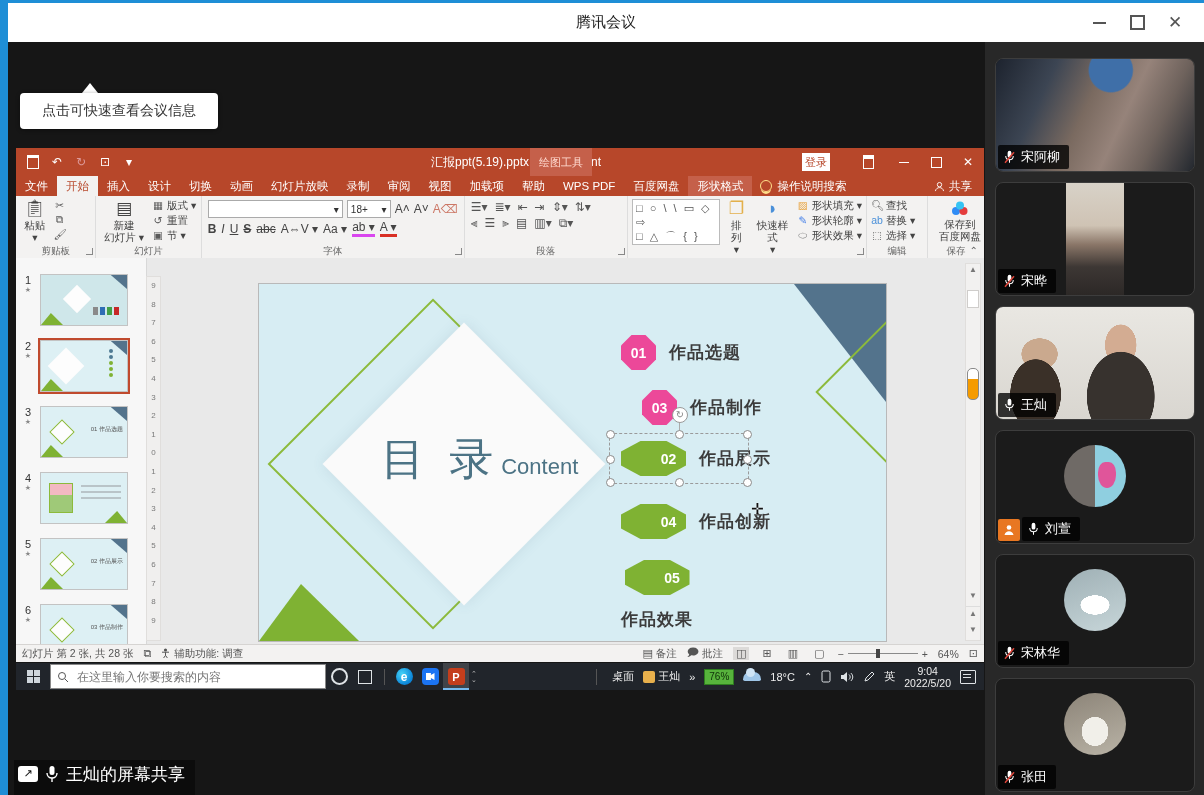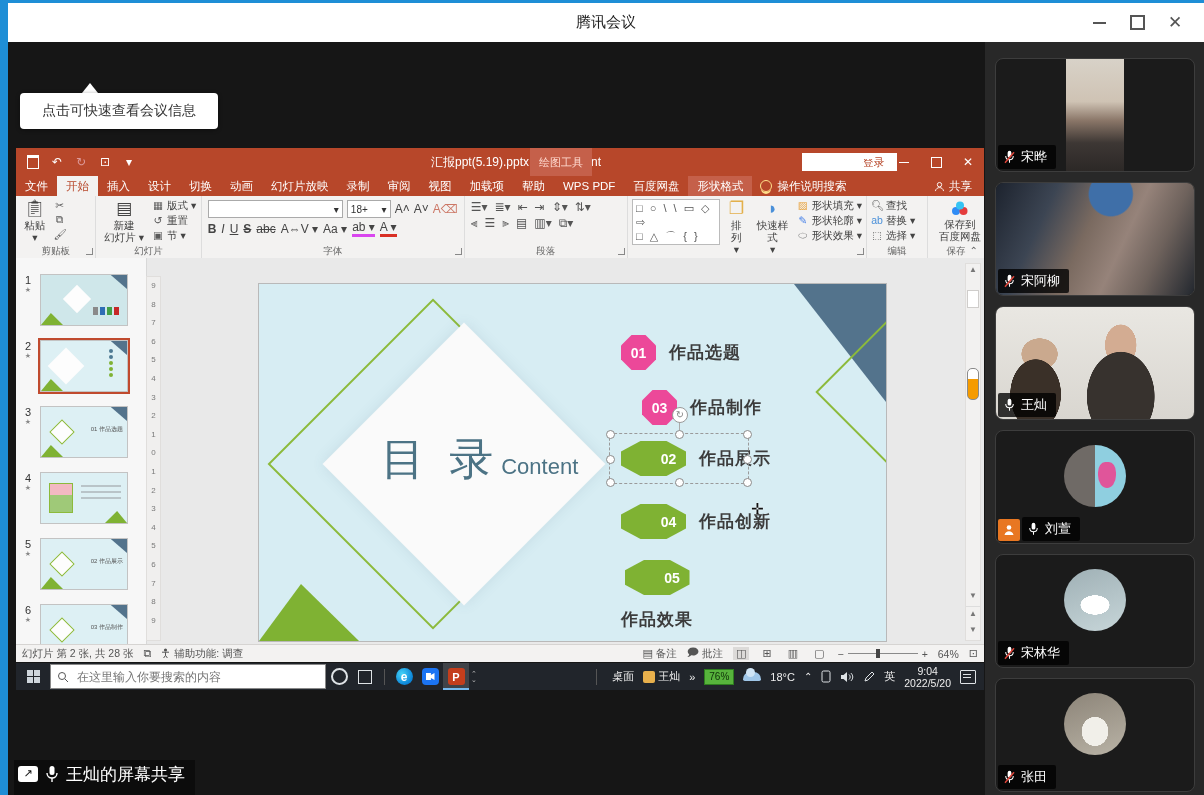--- a/index.html
+++ b/index.html
@@ -26,21 +26,21 @@
   .tooltip-pointer{left:74px;top:41px;width:0;height:0;border-left:8px solid transparent;border-right:8px solid transparent;border-bottom:10px solid #fff;}
 
   
   .ppt{left:8px;top:106px;width:968px;height:514px;background:#f3f2f1;overflow:hidden;}
   .p-title{position:absolute;left:0;top:0;right:0;height:28px;background:#B7472A;display:flex;align-items:center;color:#fff;}
   .qat{display:flex;align-items:center;gap:10px;padding-left:10px;font-size:12px;}
   .qat .ic{display:inline-flex;align-items:center;justify-content:center;width:14px;height:14px;}
   .save-ic{width:10px;height:10px;border:1.5px solid #fff;border-top-width:3px;}
   .p-doc-title{position:absolute;left:300px;width:400px;text-align:center;font-size:12px;}
   .ctx-group{position:absolute;left:514px;top:0;height:28px;width:62px;background:#c5604a;display:flex;align-items:center;justify-content:center;font-size:11px;color:#ffd9cf;}
-  .login-btn{position:absolute;left:786px;top:5px;width:47px;height:18px;background:#fff;color:#B7472A;font-size:11px;display:flex;align-items:center;justify-content:center;padding-left:48px;}
+  .login-btn{position:absolute;left:786px;top:5px;width:28px;height:18px;background:#fff;color:#B7472A;font-size:11px;display:flex;align-items:center;justify-content:center;}
   .p-title .tb-ic{position:absolute;top:0;width:32px;height:28px;display:flex;align-items:center;justify-content:center;color:#fff;font-size:12px;}
   .rib-opt{left:836px;} .p-min{left:872px;} .p-max{left:904px;} .p-close{left:936px;}
   .gm2{width:9px;height:9px;border:1px solid #fff;}
   .gm1{width:10px;height:0;border-top:1px solid #fff;}
 
   .p-tabs{position:absolute;left:0;top:28px;right:0;height:20px;background:#B7472A;display:flex;align-items:stretch;font-size:11.5px;color:#fff;}
   .p-tab{padding:0 9px;display:flex;align-items:center;white-space:nowrap;}
   .p-tab.sel{background:#f3f2f1;color:#B7472A;}
   .p-tab.ctx{background:#c5604a;}
   .tellme{display:flex;align-items:center;gap:5px;padding:0 8px;}
@@ -693,45 +693,45 @@
           <path d="M3 8c0 3 2.2 5 5 5s5-2 5-5" fill="none" stroke="#fff" stroke-width="1.4"></path>
           <line x1="8" y1="13" x2="8" y2="17" stroke="#fff" stroke-width="1.4"></line>
         </svg>
       <span>王灿的屏幕共享</span>
     </div>
   </div>
 
   <div class="abs meet-sidebar">
 
     <div class="tile">
+      <div class="vfill v-songaliu"></div>
+      <div class="nametag">
+          <div class="nt-main">
+        <svg width="13" height="15" viewBox="0 0 16 20">
+              <rect x="5.5" y="1" width="5" height="9" rx="2.5" fill="#fff"></rect>
+              <path d="M3 8c0 3 2.2 5 5 5s5-2 5-5" fill="none" stroke="#fff" stroke-width="1.4"></path>
+              <line x1="8" y1="13" x2="8" y2="17" stroke="#fff" stroke-width="1.4"></line>
+              <line x1="2" y1="17" x2="14" y2="3" stroke="#e0453a" stroke-width="2"></line>
+            </svg>
+        <span>宋阿柳</span>
+      </div>
+        </div>
+    </div>
+
+    <div class="tile">
       <div class="vstrip v-songye"></div>
       <div class="nametag">
           <div class="nt-main">
         <svg width="13" height="15" viewBox="0 0 16 20">
               <rect x="5.5" y="1" width="5" height="9" rx="2.5" fill="#fff"></rect>
               <path d="M3 8c0 3 2.2 5 5 5s5-2 5-5" fill="none" stroke="#fff" stroke-width="1.4"></path>
               <line x1="8" y1="13" x2="8" y2="17" stroke="#fff" stroke-width="1.4"></line>
               <line x1="2" y1="17" x2="14" y2="3" stroke="#e0453a" stroke-width="2"></line>
             </svg>
         <span>宋晔</span>
-      </div>
-        </div>
-    </div>
-
-    <div class="tile">
-      <div class="vfill v-songaliu"></div>
-      <div class="nametag">
-          <div class="nt-main">
-        <svg width="13" height="15" viewBox="0 0 16 20">
-              <rect x="5.5" y="1" width="5" height="9" rx="2.5" fill="#fff"></rect>
-              <path d="M3 8c0 3 2.2 5 5 5s5-2 5-5" fill="none" stroke="#fff" stroke-width="1.4"></path>
-              <line x1="8" y1="13" x2="8" y2="17" stroke="#fff" stroke-width="1.4"></line>
-              <line x1="2" y1="17" x2="14" y2="3" stroke="#e0453a" stroke-width="2"></line>
-            </svg>
-        <span>宋阿柳</span>
       </div>
         </div>
     </div>
 
     <div class="tile">
       <div class="vfill v-wangcan"></div>
       <div class="nametag">
           <div class="nt-main">
         <svg width="13" height="15" viewBox="0 0 16 20">
               <rect x="5.5" y="1" width="5" height="9" rx="2.5" fill="#fff"></rect>

